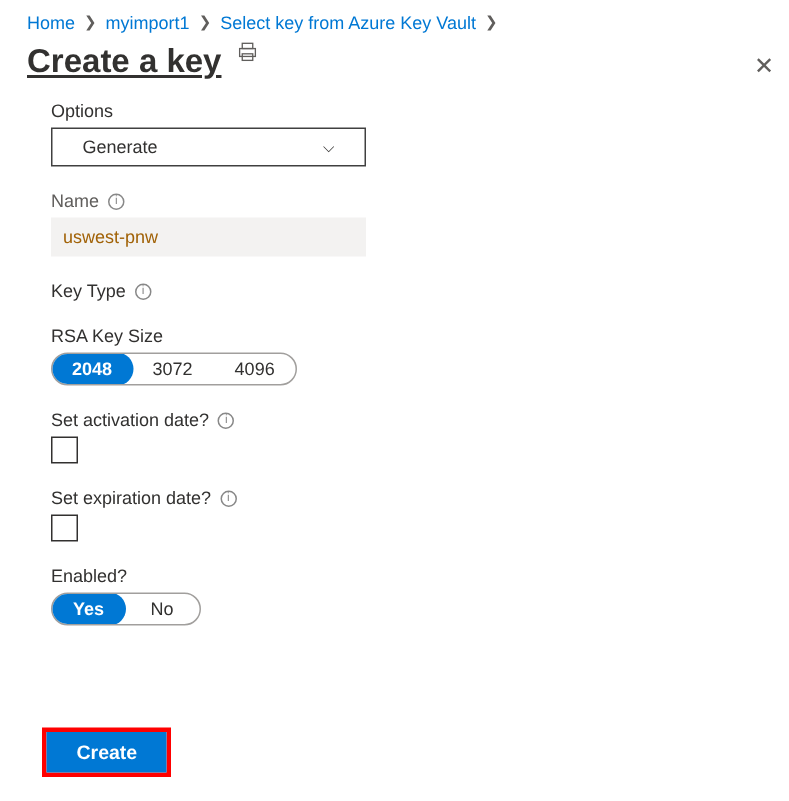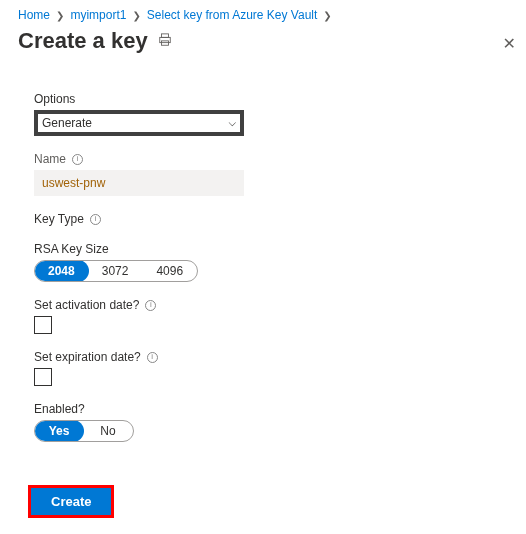--- a/index.html
+++ b/index.html
@@ -19,44 +19,45 @@
       gap: 6px;
       font-size: 12px;
       color: #0078d4;
       margin-bottom: 6px;
       padding-left: 8px;
     }
     .breadcrumb a { color: #0078d4; text-decoration: none; cursor: pointer; }
     .chev { color: #605e5c; font-size: 10px; }
     .title-row {
       display: flex;
-      align-items: center;
+      align-items: flex-start;
       gap: 10px;
       padding-left: 8px;
-      margin-bottom: 38px;
+      margin-bottom: 13px;
+      text-decoration: underline;
     }
     .title-row h1 { font-size: 22px; font-weight: 600; color: #323130; }
     .title-row .print-icon, .close-icon {
       color: #605e5c;
       cursor: pointer;
     }
     .close-icon { position: absolute; top: 34px; right: 10px; font-size: 16px; }
     .form { padding-left: 24px; max-width: 260px; }
     .field { margin-bottom: 16px; }
     .label-row { display: flex; align-items: center; gap: 6px; margin-bottom: 4px; }
     .label { font-size: 12px; color: #323130; }
     .label.muted { color: #605e5c; }
     .info-icon { width: 11px; height: 11px; border: 1px solid #888; border-radius: 50%; display: inline-flex; align-items: center; justify-content: center; font-size: 8px; color: #888; line-height: 1; }
     .select {
       display: flex;
       align-items: center;
       justify-content: space-between;
-      border: 4px solid #404040;
+      border: 1px solid #404040;
       height: 26px;
-      padding: 0 4px;
+      padding: 0 20px;
       font-size: 12px;
       cursor: pointer;
       width: 210px;
       background: #fff;
     }
     .select .chev-down { font-size: 10px; color: #323130; }
     .text-input {
       width: 210px;
       height: 26px;
       padding: 0 8px;

